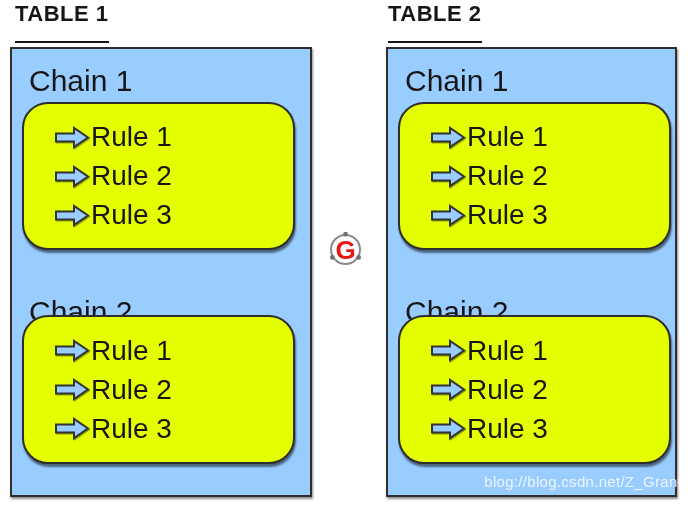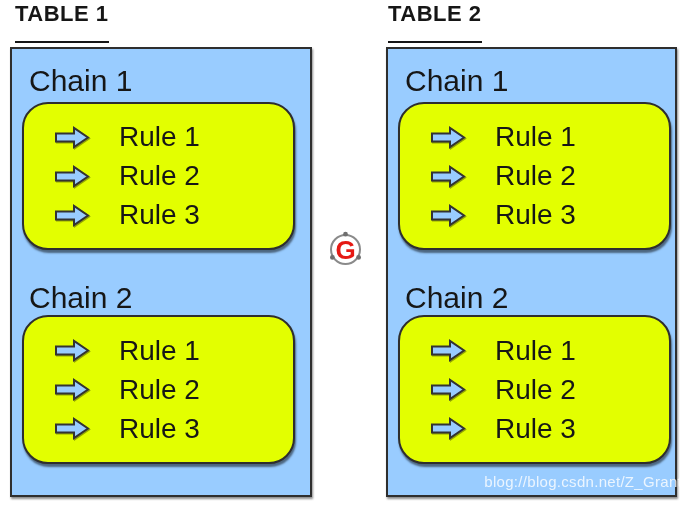--- a/index.html
+++ b/index.html
@@ -35,41 +35,41 @@
   .table-box.left  { left: 10px;  width: 302px; }
   .table-box.right { left: 386px; width: 291px; }
   .chain-label {
     position: absolute;
     left: 17px;
     font-size: 30px;
     line-height: 36px;
     color: #161616;
   }
   .chain-label.c1 { top: 14px; }
-  .chain-label.c2 { top: 231px; }
+  .chain-label.c2 { top: 245px; }
   .chain-box {
     position: absolute;
     left: 10px;
     width: 273px;
     height: 148px;
     background: #e3ff00;
     border: 2px solid #2e2e2e;
     border-radius: 26px;
     box-shadow: 1px 3px 2px rgba(0,0,0,0.5);
     display: flex;
     flex-direction: column;
     justify-content: center;
     padding-left: 30px;
   }
   .chain-box.b1 { top: 53px; }
   .chain-box.b2 { top: 266px; height: 149px; }
   .rule-row {
     display: flex;
     align-items: center;
-    gap: 28px;
+    gap: 0;
     height: 39px;
   }
   .arrow-icon {
     display: inline-flex;
     filter: drop-shadow(1px 1.5px 0.5px rgba(0,0,0,0.35));
   }
   .rule-text {
     font-size: 28px;
     color: #161616;
     line-height: 32px;

